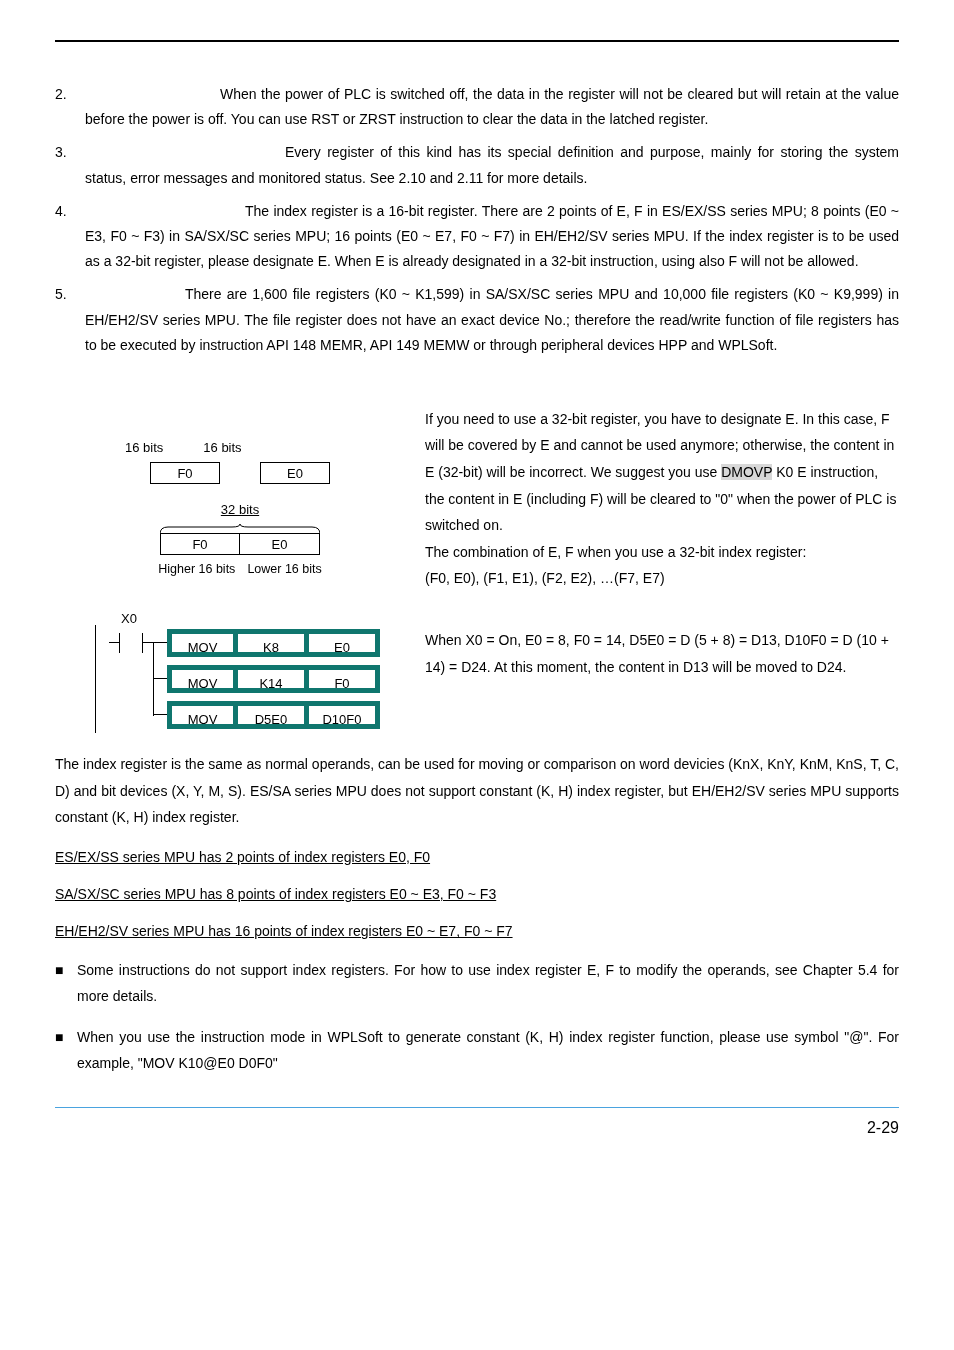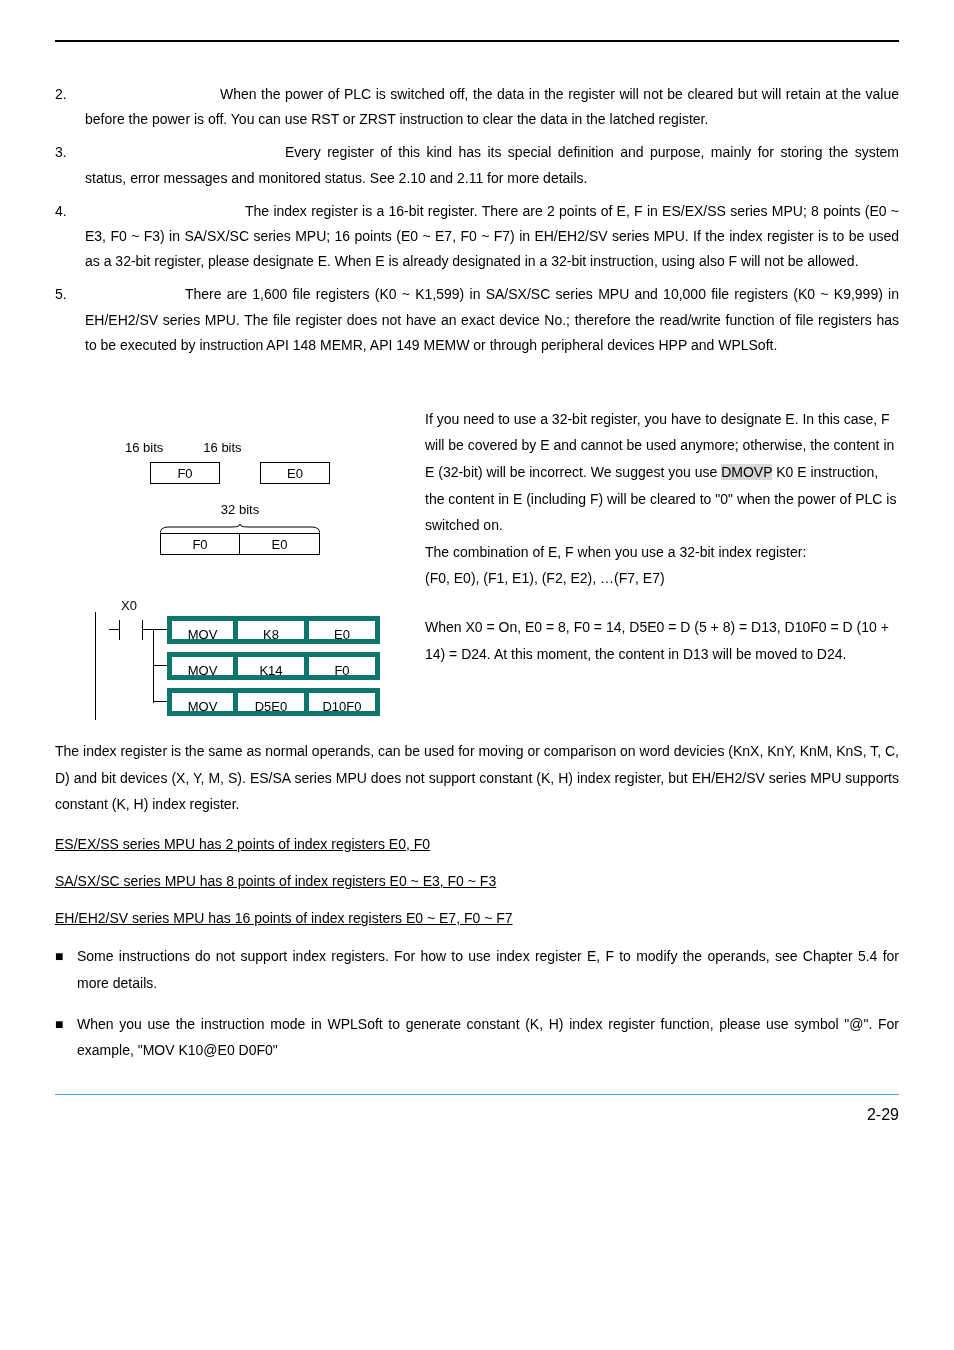--- a/index.html
+++ b/index.html
@@ -58,21 +58,21 @@
   }
   .bits-row-labels { display:flex; gap:40px; justify-content:flex-start; }
   .bits-row-boxes { display:flex; gap:40px; justify-content:center; margin-top:3px;}
   .bits-box {
     border:1px solid #000;
     width:70px;
     height:22px;
     line-height:22px;
     text-align:center;
   }
-  .bits-32label { margin-top:14px; }
+  .bits-32label { margin-top:14px;text-decoration:underline; }
   .bits-brace {
     width:160px;
     height:8px;
     margin:2px auto 0 auto;
     position:relative;
   }
   .bits-brace svg { width:100%; height:10px; display:block; }
   .bits-joined {
     display:flex;
     justify-content:center;
@@ -227,20 +227,24 @@
       </div>
       <div class="bits-32label">32 bits</div>
       <div class="bits-brace">
         <svg viewBox="0 0 160 10" preserveAspectRatio="none">
           <path d="M0 10 Q0 3 8 3 L72 3 Q80 3 80 0 Q80 3 88 3 L152 3 Q160 3 160 10" fill="none" stroke="#000" stroke-width="1"></path>
         </svg>
       </div>
       <div class="bits-joined">
         <div class="bits-box">F0</div>
         <div class="bits-box">E0</div>
+      </div>
+      <div class="bits-bottom-labels">
+        <span>Higher 16 bits</span>
+        <span>Lower 16 bits</span>
       </div>
     </div>
   </div>
   <div class="diagram-right">
     <div>
       <span>If you need to use a 32-bit register, you have to designate E. In this case, F will be covered by E and cannot be used anymore; otherwise, the content in E (32-bit) will be incorrect. We suggest you use </span><span class="hl">DMOVP</span><span> K0 E instruction, the content in E (including F) will be cleared to "0" when the power of PLC is switched on.</span>
     </div>
     <div>The combination of E, F when you use a 32-bit index register:</div>
     <div>(F0, E0), (F1, E1), (F2, E2), …(F7, E7)</div>
   </div>

